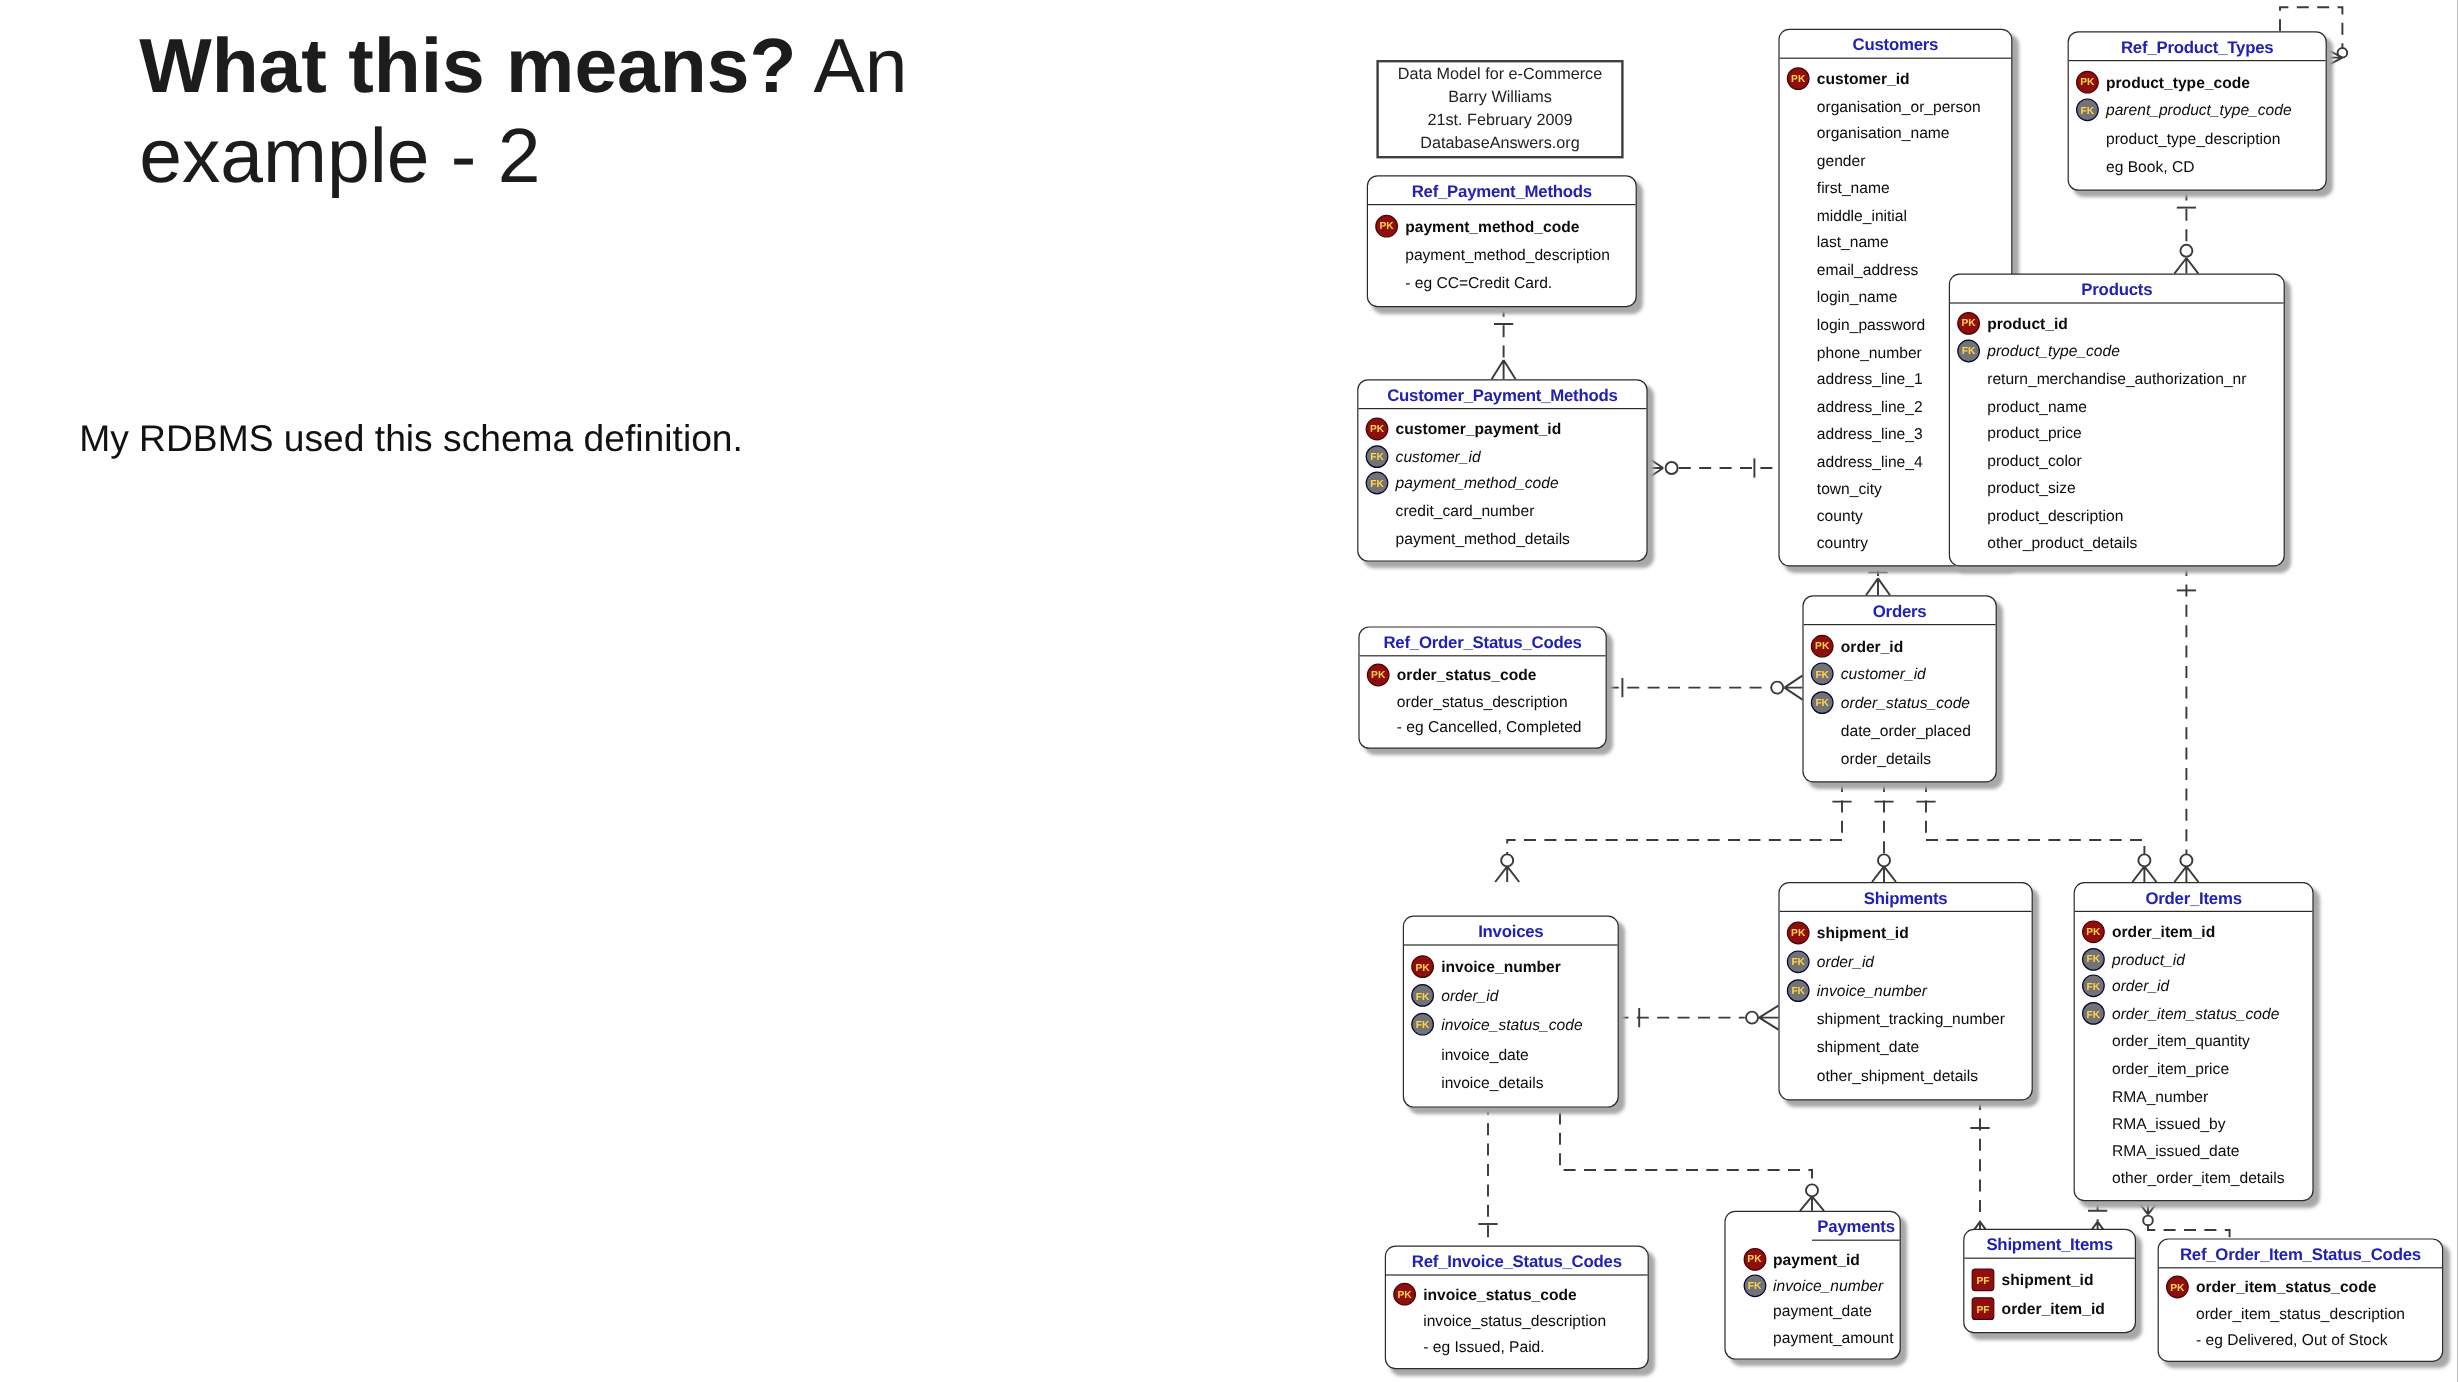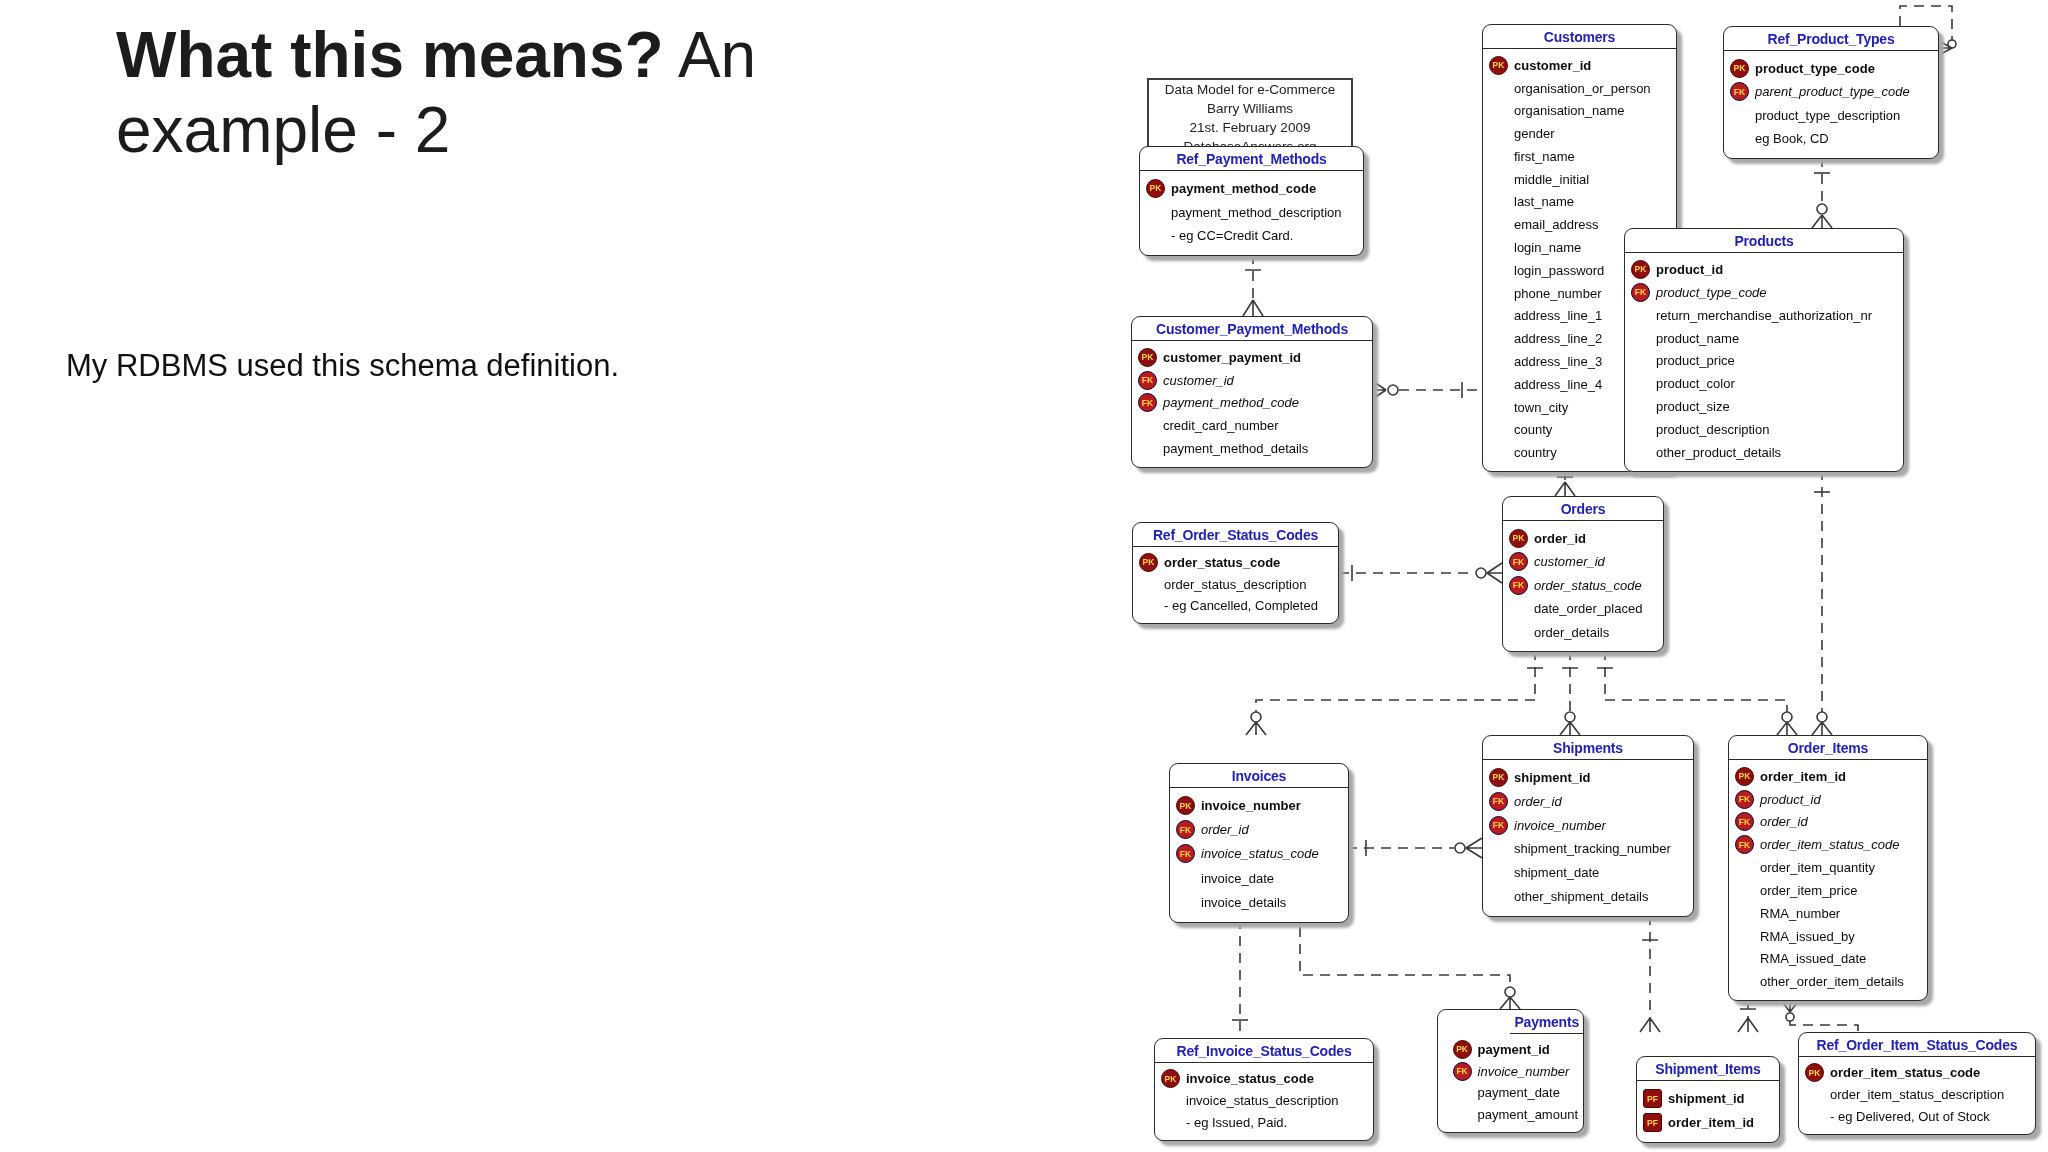--- a/index.html
+++ b/index.html
@@ -8,21 +8,21 @@
     font-family:"Liberation Sans",sans-serif;
   }
   
   .title{position:absolute;left:116px;top:18px;width:820px;font-size:64px;line-height:1.17;color:#1c1c1c;}
   .title .tb{font-weight:700;}
   .body-text{position:absolute;left:66px;top:348px;font-size:31px;color:#111;}
   
   .note{
     position:absolute;left:1147px;top:50px;width:202px;height:78px;background:#fff;
     border:2px solid #3e3e3e;display:flex;flex-direction:column;justify-content:center;
-    text-align:center;font-size:13.5px;line-height:1.4;color:#222;z-index:2;margin-top:28px;
+    text-align:center;font-size:13.5px;line-height:1.4;color:#222;z-index:2;
   }
   
   svg.connectors{position:absolute;left:0;top:0;z-index:1;}
   .rel{fill:none;stroke:#3a3a3a;stroke-width:1.6;stroke-dasharray:10 7;}
   .sym{fill:none;stroke:#3a3a3a;stroke-width:1.6;}
   .dot{fill:#ffffff;stroke:#3a3a3a;stroke-width:1.6;}
   
   .entity{
     position:absolute;background:#fff;border:1.7px solid #2b2b2b;border-radius:9px;
     box-shadow:5px 5px 3px #a8a8a8;display:flex;flex-direction:column;z-index:2;
@@ -33,36 +33,36 @@
   }
   .erows{flex:1;display:flex;flex-direction:column;justify-content:space-evenly;padding:3px 5px 5px 6px;}
   .erow{display:flex;align-items:center;gap:6px;font-size:13px;color:#0c0c0c;white-space:nowrap;}
   .erow.pk .atext,.erow.pf .atext{font-weight:700;}
   .erow.fk .atext{font-style:italic;}
   .badge{
     width:17px;height:17px;border-radius:50%;background:#8f0f0f;color:#ffd34d;
     font-size:8.5px;font-weight:700;display:flex;align-items:center;justify-content:center;
     flex:0 0 auto;border:1px solid #4d0404;
   }
-  .badge.fk{background:#b91c1c;border-color:#05053f;}
+  .badge.fk{background:#737373;border-color:#05053f;}
   .badge.pf{border-radius:3px;}
   .badge.spacer{visibility:hidden;}
   
   #ent-ref_payment_methods{left:1139px;top:146px;width:223px;height:108px;}
   #ent-customer_payment_methods{left:1131px;top:316px;width:240px;height:150px;}
   #ent-ref_order_status_codes{left:1132px;top:522px;width:205px;height:100px;}
   #ent-customers{left:1482px;top:24px;width:193px;height:446px;}
   #ent-ref_product_types{left:1723px;top:26px;width:214px;height:131px;}
   #ent-products{left:1624px;top:228px;width:278px;height:242px;}
   #ent-orders{left:1502px;top:496px;width:160px;height:154px;}
   #ent-invoices{left:1169px;top:735px;width:178px;height:158px;margin-top:28px;}
   #ent-shipments{left:1482px;top:735px;width:210px;height:180px;}
   #ent-order_items{left:1728px;top:735px;width:198px;height:264px;}
   #ent-payments{left:1437px;top:1009px;width:145px;height:122px;align-items:flex-end;}
-  #ent-shipment_items{left:1636px;top:1056px;width:142px;height:85px;}
+  #ent-shipment_items{left:1636px;top:1024px;width:142px;height:85px;}
   #ent-ref_order_item_status_codes{left:1798px;top:1032px;width:236px;height:101px;}
   #ent-ref_invoice_status_codes{left:1154px;top:1038px;width:218px;height:101px;}
 </style>
 </head>
 <body>
 
 <div class="slide">
 
   <div class="title"><span class="tb">What this means?</span><span> An example - 2</span></div>
   <div class="body-text">My RDBMS used this schema definition.</div>

